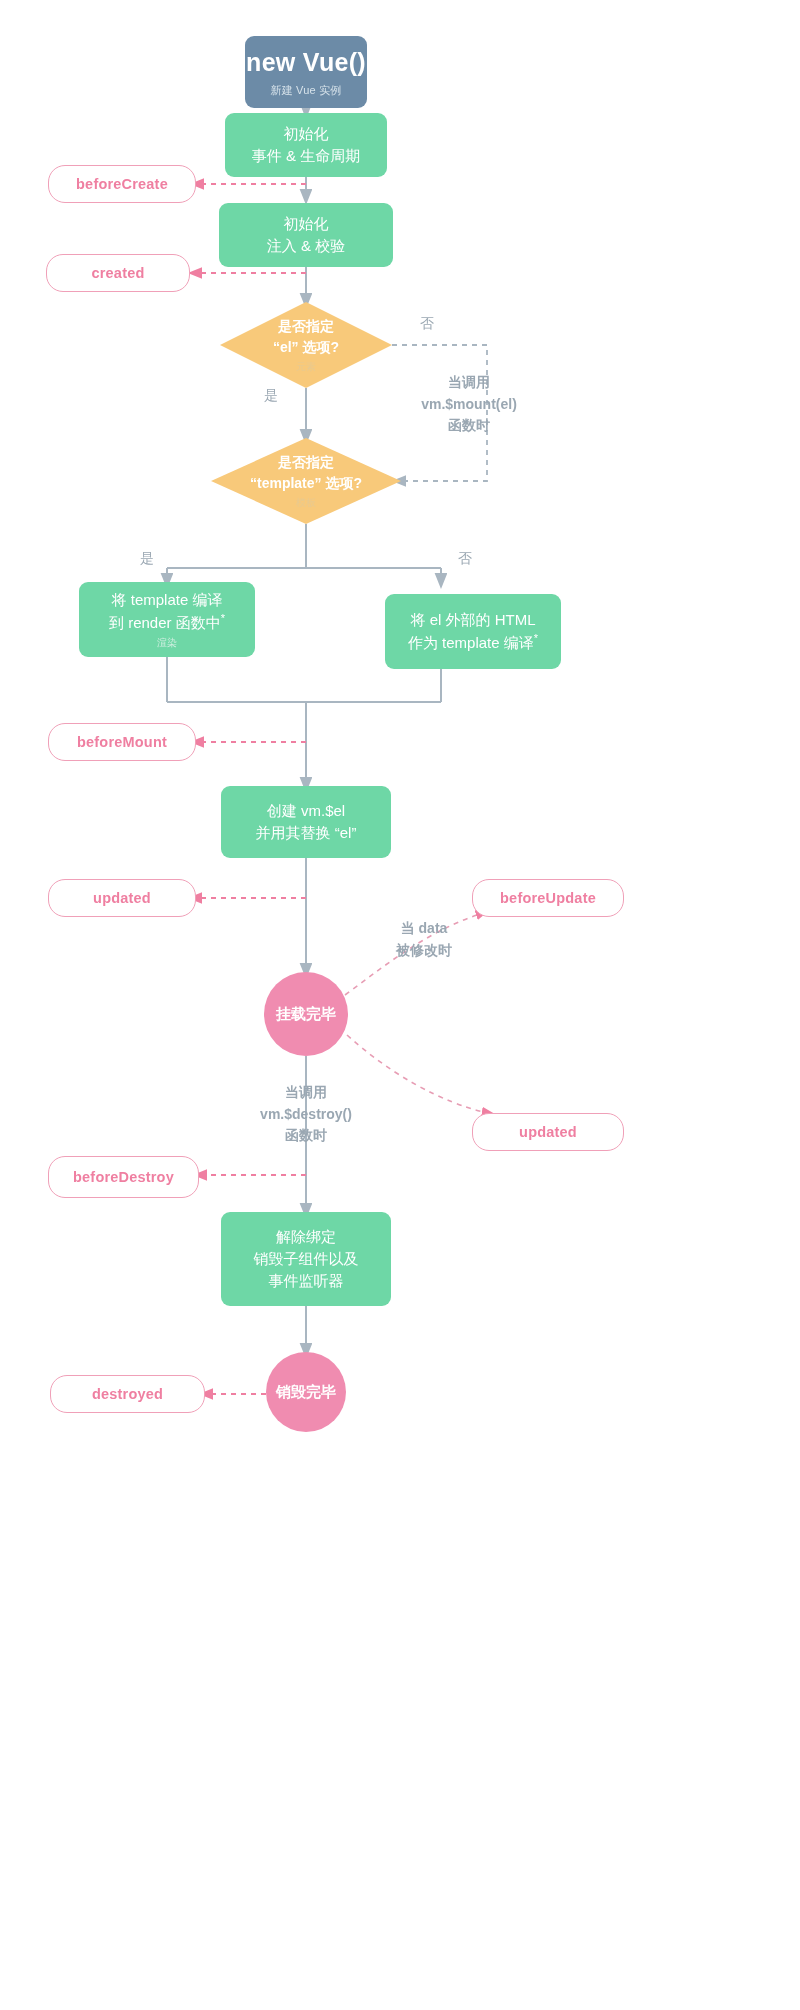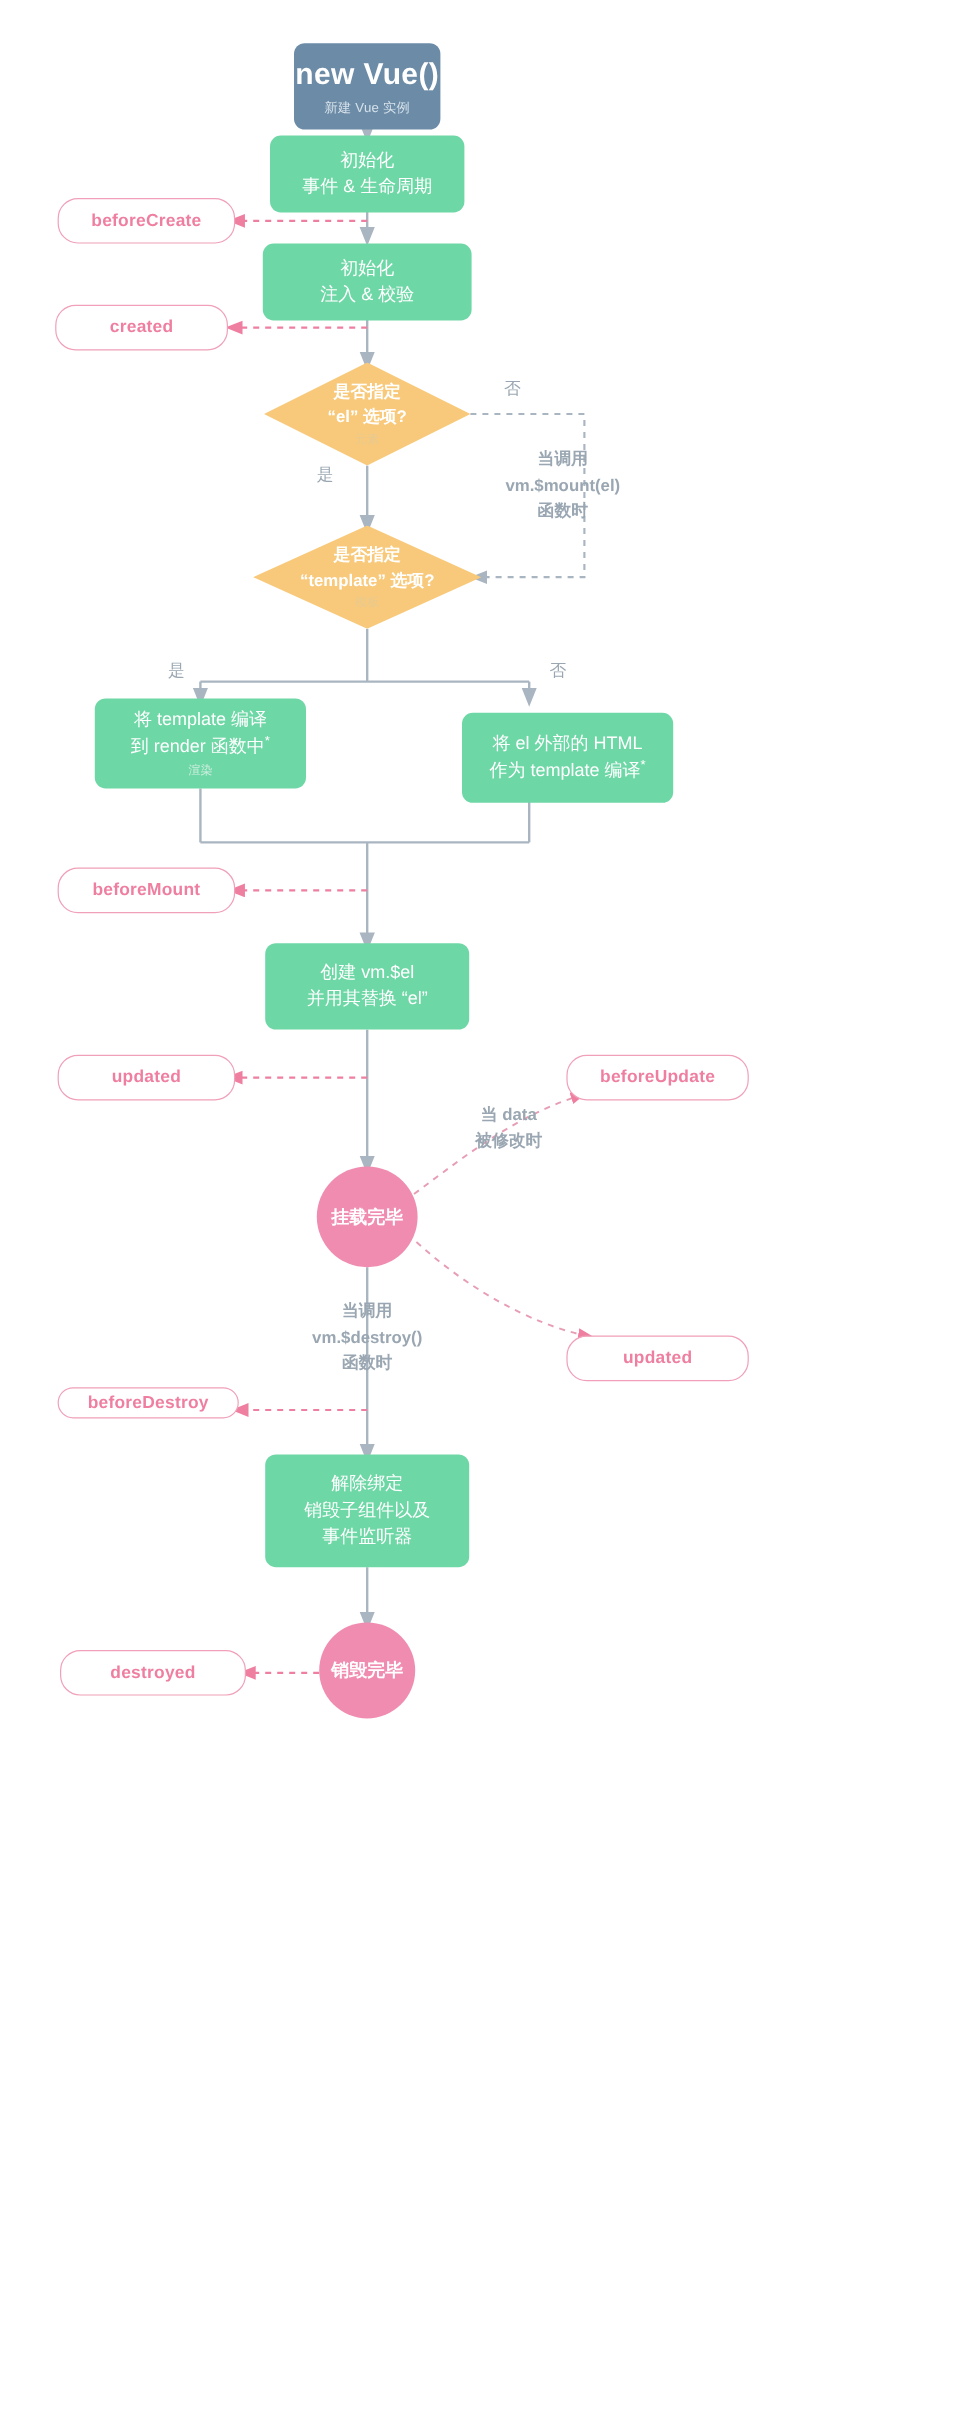--- a/index.html
+++ b/index.html
@@ -309,21 +309,21 @@
   <div class="edge-label bold" style="left:240px; top:1082px; width:132px;">
     <div>当调用</div>
     <div>vm.$destroy()</div>
     <div>函数时</div>
   </div>
 
   <div class="hook" style="left:472px; top:1113px; width:152px; height:38px;">
     <span>updated</span>
   </div>
 
-  <div class="hook" style="left:48px; top:1156px; width:151px; height:26px;">
+  <div class="hook" style="left:48px; top:1156px; width:151px; height:42px;">
     <span>beforeDestroy</span>
   </div>
 
   <div class="node green-box" style="left:221px; top:1212px; width:170px; height:94px;">
     <div class="line">解除绑定</div>
     <div class="line">销毁子组件以及</div>
     <div class="line">事件监听器</div>
   </div>
 
   <div class="circle" style="left:266px; top:1352px; width:80px; height:80px;">

